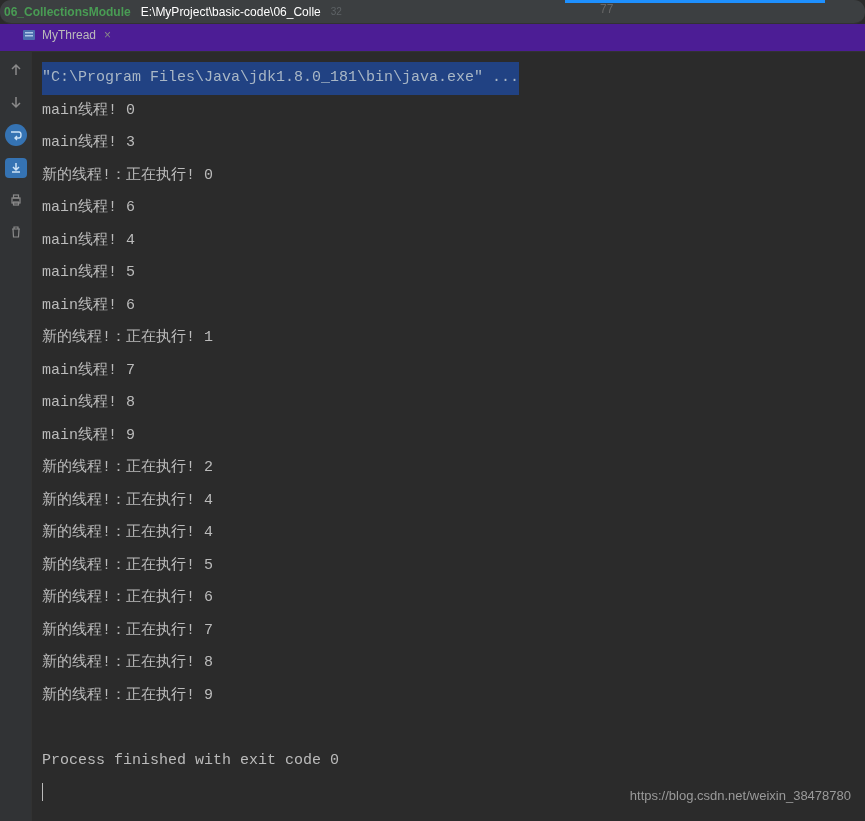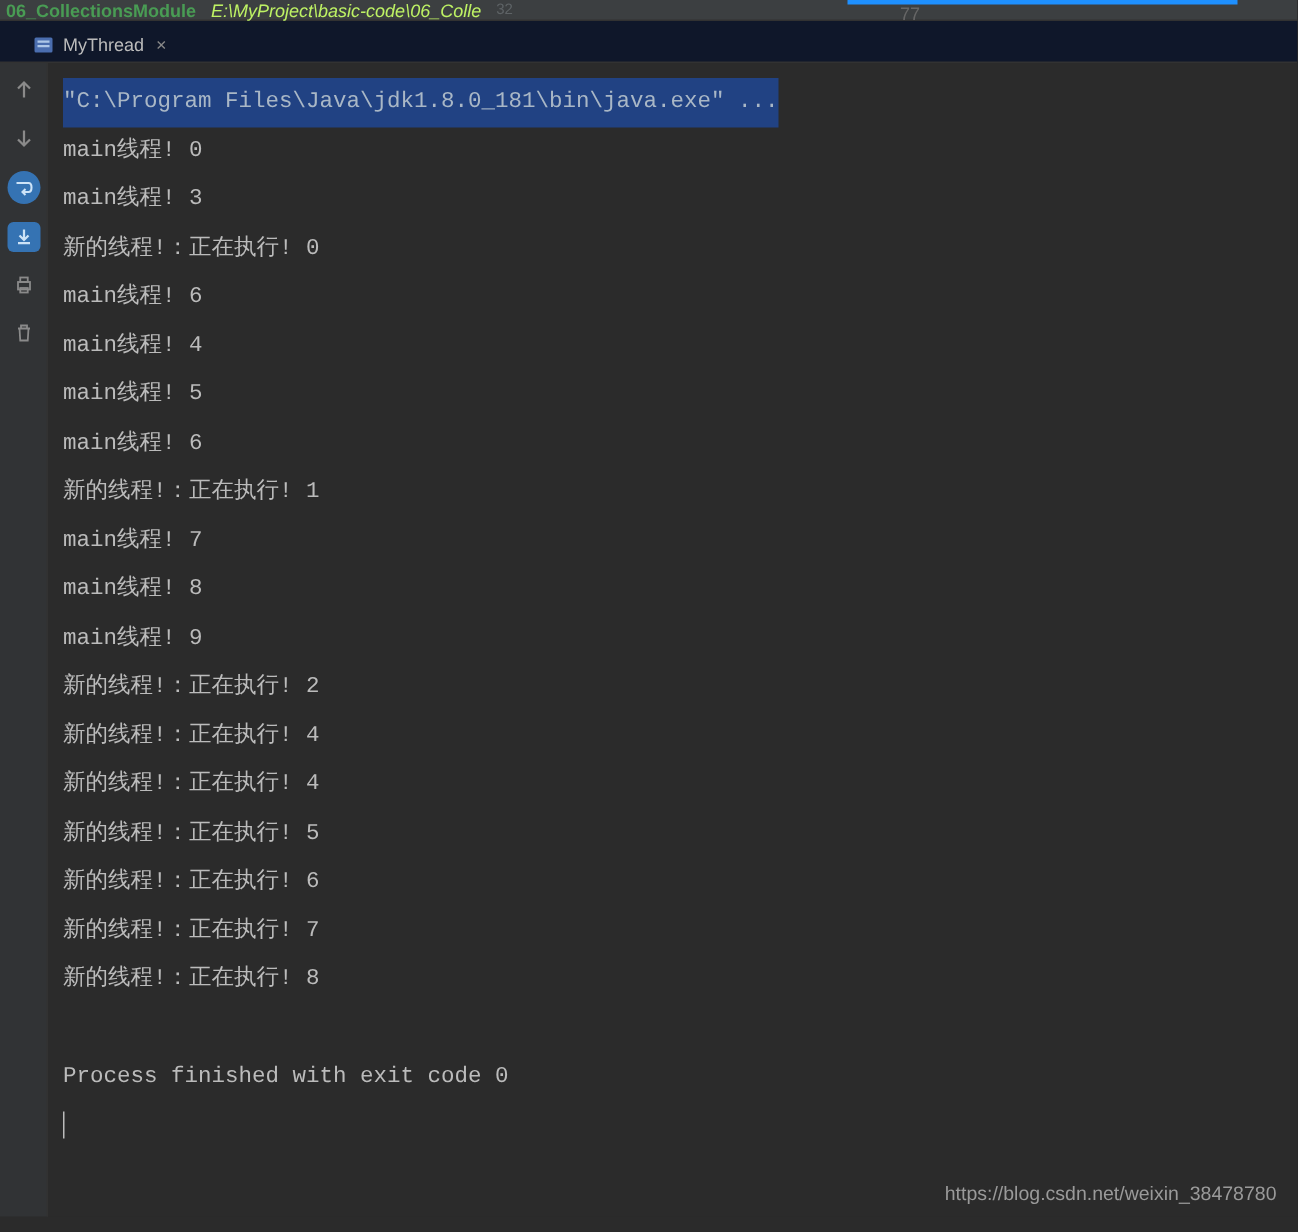--- a/index.html
+++ b/index.html
@@ -10,59 +10,59 @@
     body {
       width: 865px;
       height: 821px;
       background: #2b2b2b;
       font-family: Consolas, "Courier New", monospace;
       color: #a9b7c6;
       overflow: hidden;
       position: relative;
     }
     .top-bar {
-      height: 14px;
+      height: 24px;
       background: #3c3f41;
       border-bottom: 1px solid #323232;
       display: flex;
       align-items: center;
       font-size: 12px;
       font-family: "Segoe UI", sans-serif;
+      border-radius: 11px;
     }
     .module-label {
       color: #499c54;
       font-weight: bold;
       padding: 0 4px;
     }
     .path-label {
-      color: #bef264;
+      color: #ffffff;
       padding-left: 6px;
       white-space: nowrap;
       overflow: hidden;
-      font-style: italic;
     }
     .line-indicator {
       color: #5e6366;
       margin-left: 10px;
       font-size: 10px;
     }
     .progress-bar {
       position: absolute;
       top: 0;
       right: 40px;
       width: 260px;
       height: 3px;
       background: #1e90ff;
     }
     .tab-bar {
       height: 28px;
-      background: #0f172a;
+      background: #4c1d95;
       border-bottom: 1px solid #323232;
       display: flex;
-      align-items: flex-end;
+      align-items: flex-start;
       padding-left: 14px;
     }
     .tab {
       display: flex;
       align-items: center;
       gap: 6px;
       padding: 4px 8px;
       font-family: "Segoe UI", sans-serif;
       font-size: 12px;
       color: #bbbbbb;
@@ -237,20 +237,21 @@
         <div class="console-line">main线程! 7</div>
         <div class="console-line">main线程! 8</div>
         <div class="console-line">main线程! 9</div>
         <div class="console-line">新的线程!：正在执行! 2</div>
         <div class="console-line">新的线程!：正在执行! 4</div>
         <div class="console-line">新的线程!：正在执行! 4</div>
         <div class="console-line">新的线程!：正在执行! 5</div>
         <div class="console-line">新的线程!：正在执行! 6</div>
         <div class="console-line">新的线程!：正在执行! 7</div>
         <div class="console-line">新的线程!：正在执行! 8</div>
+        <div class="console-line">新的线程!：正在执行! 9</div>
         <div class="console-line">&nbsp;</div>
         <div class="console-line">Process finished with exit code 0</div>
       </div>
     <div class="cursor-line"><span class="text-cursor"></span></div>
   </div>
 </div>
 
 <div class="watermark">https://blog.csdn.net/weixin_38478780</div>
 
 </body></html>

